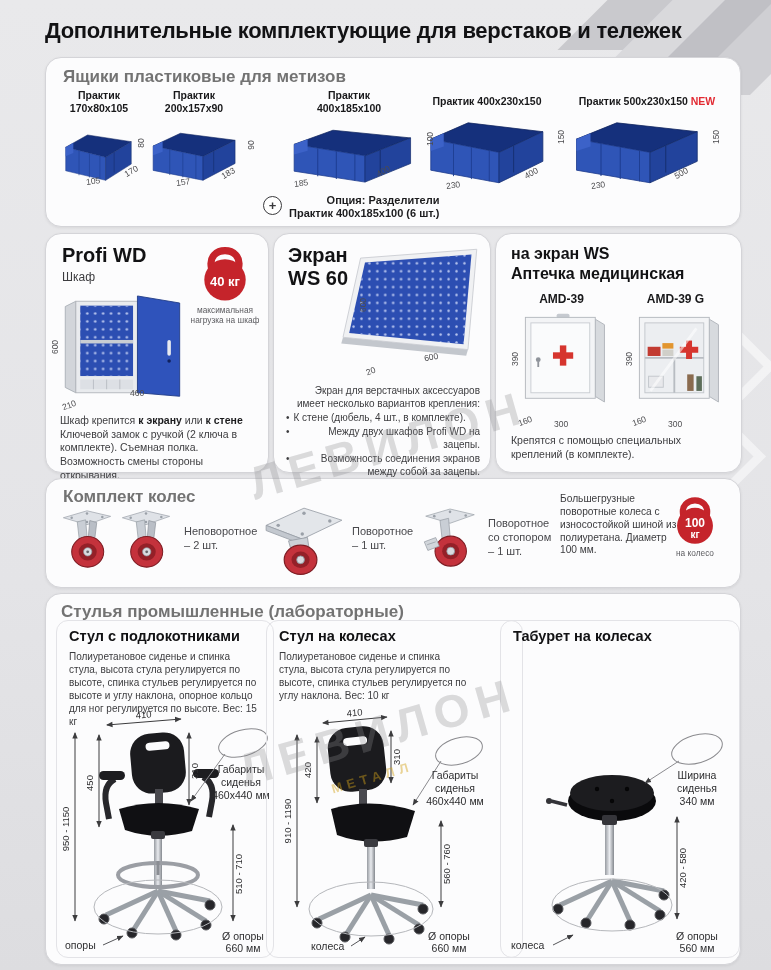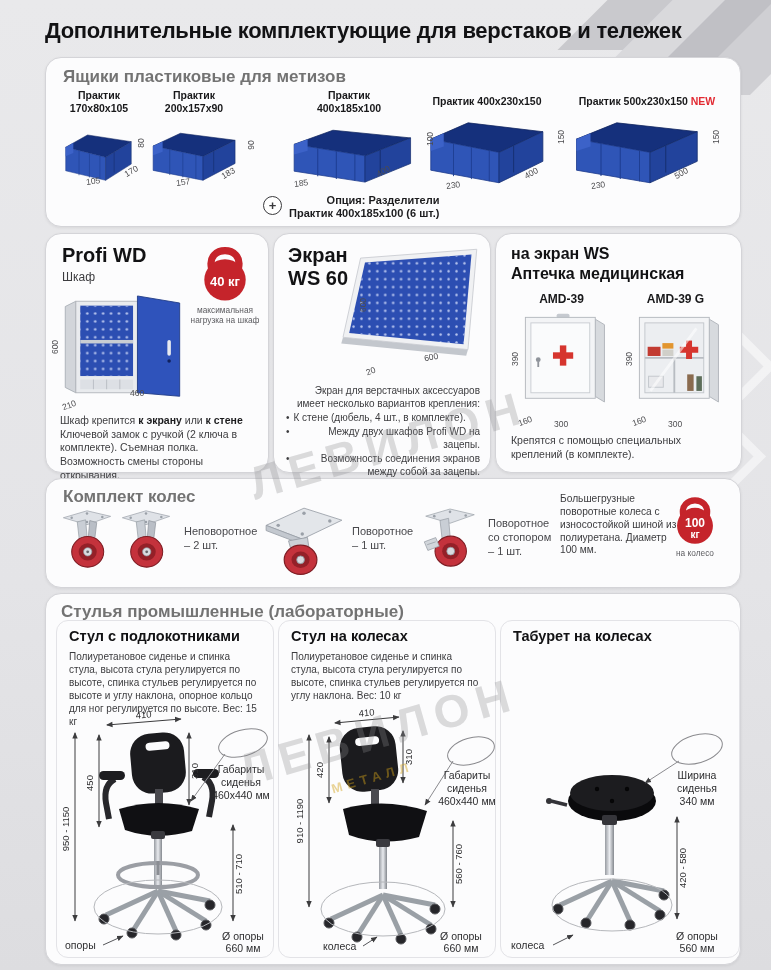--- a/index.html
+++ b/index.html
@@ -387,21 +387,21 @@
       <text class="dtx2" x="184" y="64" text-anchor="middle">Габариты</text>
       <text class="dtx2" x="184" y="77" text-anchor="middle">сиденья</text>
       <text class="dtx2" x="184" y="90" text-anchor="middle">460х440 мм</text>
       <text class="dtx2" x="8" y="240">опоры</text>
       <line x1="46" y1="236" x2="66" y2="227" stroke="#55565a" stroke-width="1" marker-end="url(#arrE)"></line>
       <text class="dtx2" x="186" y="231" text-anchor="middle">Ø опоры</text>
       <text class="dtx2" x="186" y="243" text-anchor="middle">660 мм</text>
     </svg>
   </div>
 
-  <div class="panel" style="left:232px;top:26px;width:216px;height:336px;">
+  <div class="panel" style="left:220px;top:26px;width:216px;height:336px;padding-left:39px;">
     <div class="chair-head">Стул на колесах</div>
     <div class="chair-desc" style="width:192px;">Полиуретановое сиденье и спинка стула, высота стула регулируется по высоте, спинка стульев регулируется по углу наклона. Вес: 10 кг</div>
     <svg class="abs" style="left:0;top:88px;" width="216" height="246" viewBox="0 0 216 246">
       <g>
         <rect x="62" y="18" width="56" height="64" rx="20" fill="#1b1b1e" transform="rotate(-6 90 50)"></rect>
         <rect x="78" y="28" width="24" height="8" rx="4" fill="#fcfcfd" transform="rotate(-6 90 50)"></rect>
         <rect x="92" y="80" width="8" height="24" fill="#4a4a4f"></rect>
         <path d="M64,100 Q105,88 148,102 L140,128 Q102,138 70,126 Z" fill="#101013"></path>
         <rect x="100" y="130" width="8" height="50" fill="url(#chromeg)"></rect>
         <rect x="97" y="130" width="14" height="8" rx="2" fill="#3a3a3f"></rect>

